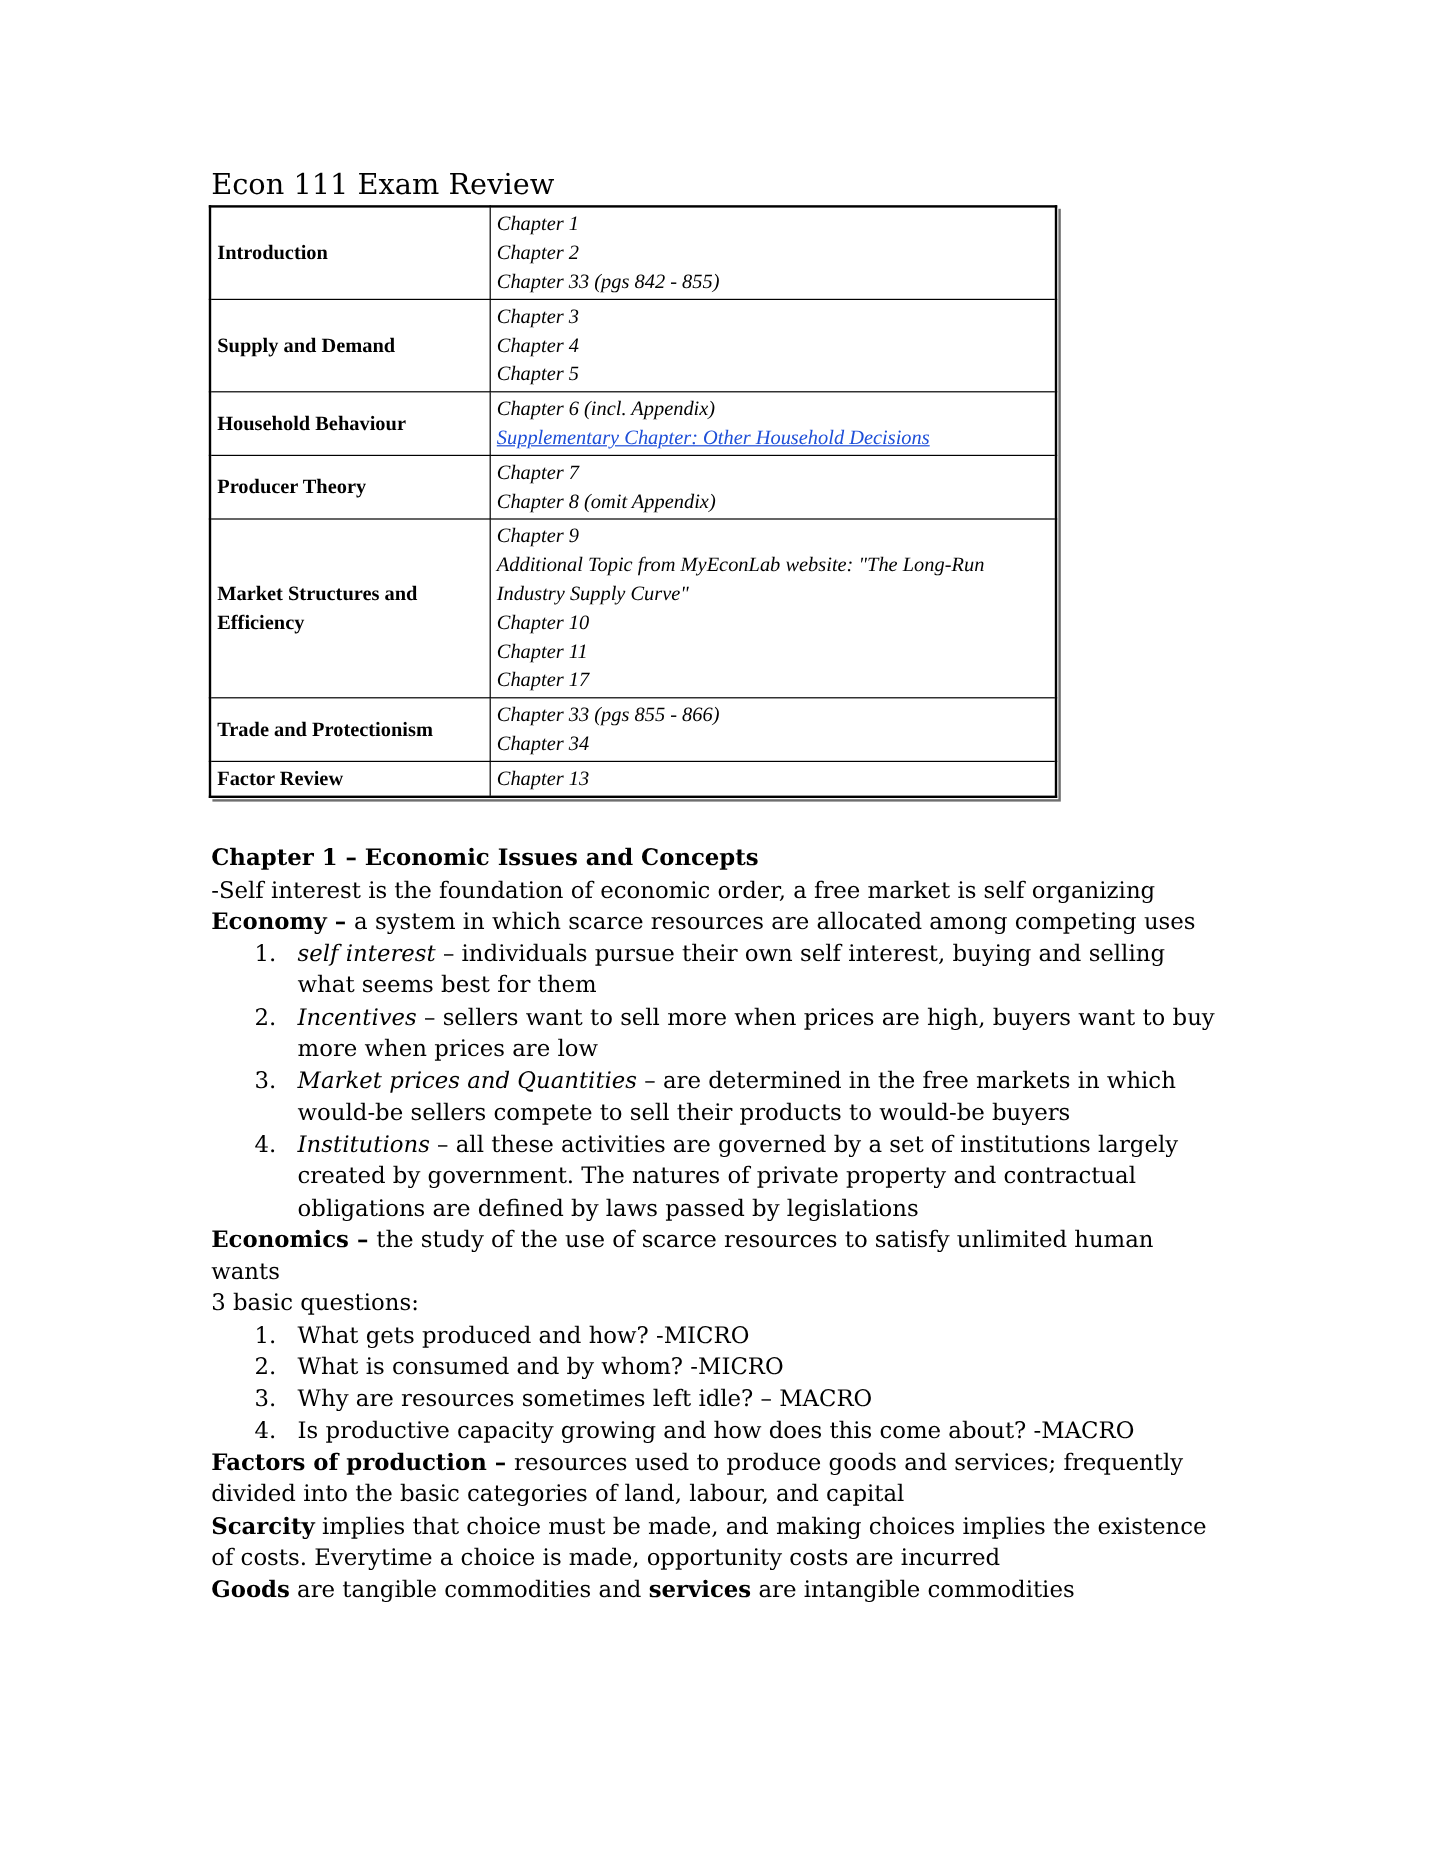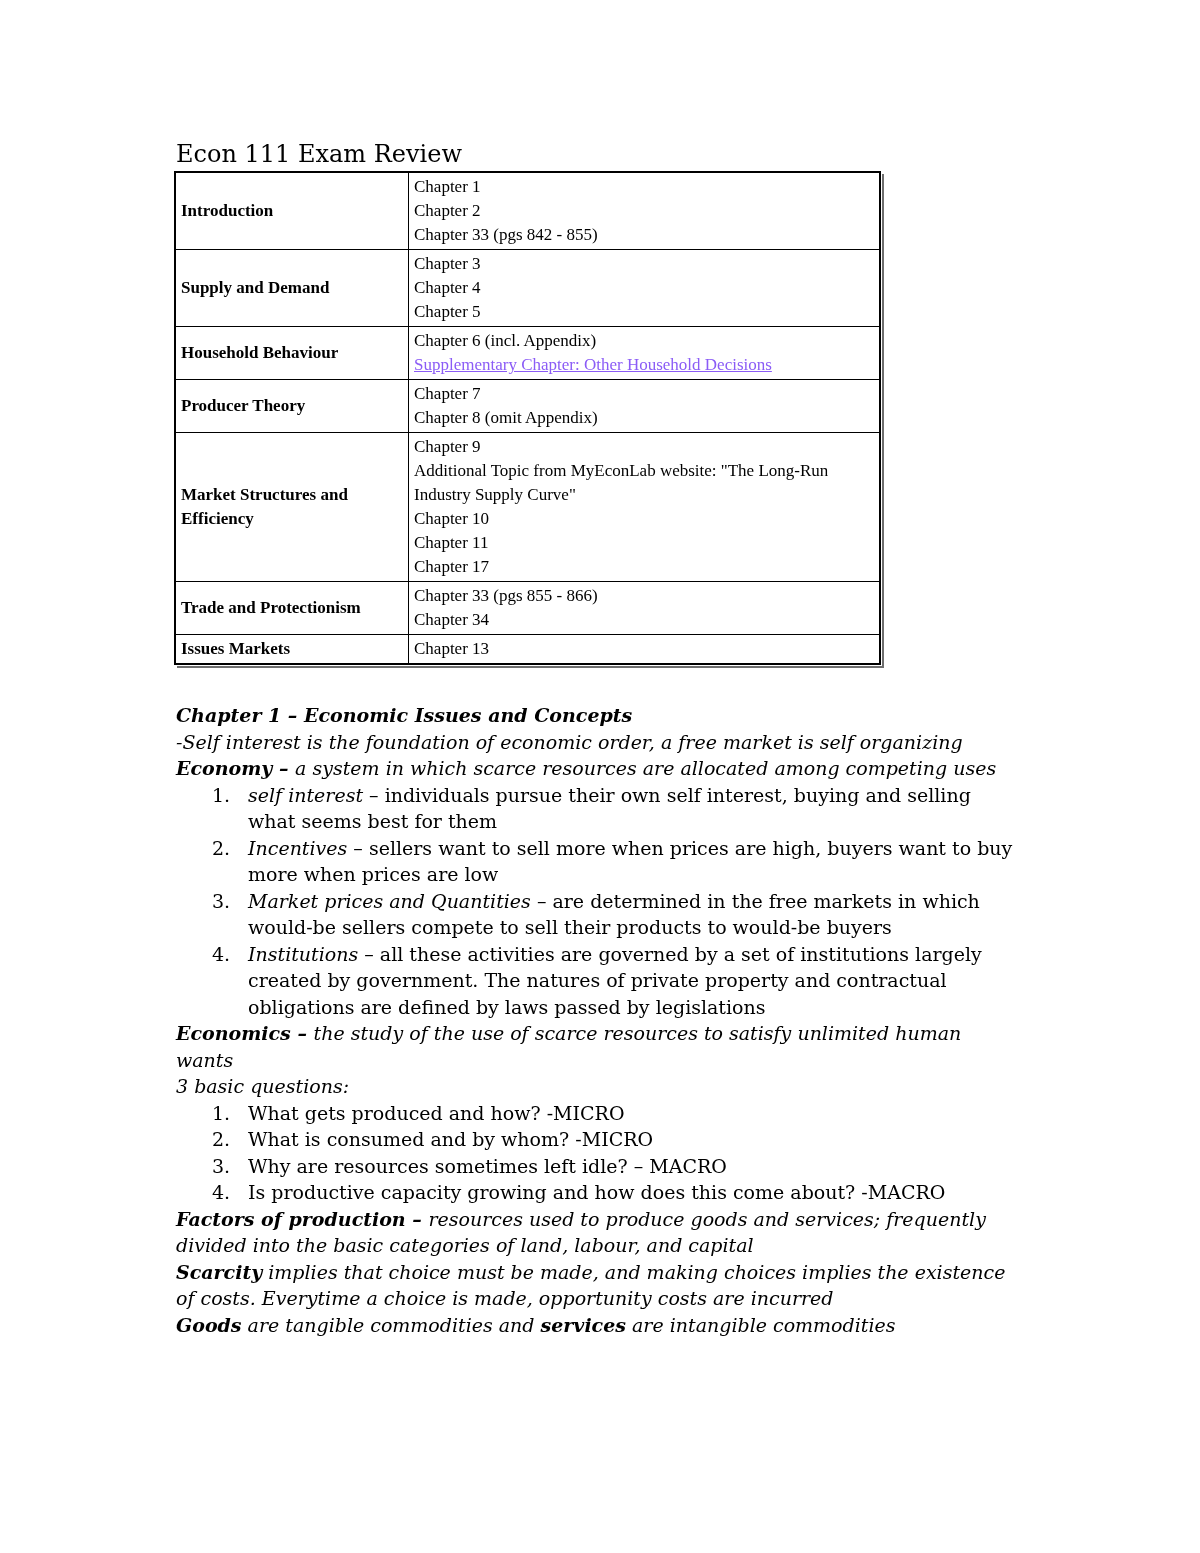--- a/index.html
+++ b/index.html
@@ -29,29 +29,29 @@
     line-height: 24px;
     margin: 0 0 37px -2px;
   }
   table.review td {
     border: 1px solid #000000;
     padding: 2px 5px;
     vertical-align: middle;
   }
   td.topic-cell { width: 222px; font-weight: bold; }
   td.chapters-cell { width: 460px; }
-  .chapter-line { white-space: normal; }
+  .chapter-line { white-space: normal; font-style: italic; }
   .supp-link { text-decoration: underline; cursor: pointer; }
 
   .notes {
     width: 848px;
     font-size: 19px;
     line-height: 26.5px;
   }
-  .para { margin: 0; font-style: italic; }
+  .para { margin: 0; }
   .seg-b { font-weight: bold; }
   .seg-i { font-style: italic; }
   .olist { margin: 0; }
   .olist-item { position: relative; padding-left: 72px; }
   .olist-item .num { position: absolute; left: 36px; top: 0; }
 </style>
 </head>
 <body>
 
 <div class="page">
@@ -72,21 +72,21 @@
           <td class="chapters-cell">
             <div class="chapter-line">Chapter 3</div>
             <div class="chapter-line">Chapter 4</div>
             <div class="chapter-line">Chapter 5</div>
           </td>
         </tr>
         <tr>
           <td class="topic-cell">Household Behaviour</td>
           <td class="chapters-cell">
             <div class="chapter-line">Chapter 6 (incl. Appendix)</div>
-            <div class="chapter-line"><a class="supp-link" href="#" style="color: #8b5cf6;">Supplementary Chapter: Other Household Decisions</a></div>
+            <div class="chapter-line"><a class="supp-link" href="#" style="color: #1d4ed8;">Supplementary Chapter: Other Household Decisions</a></div>
           </td>
         </tr>
         <tr>
           <td class="topic-cell">Producer Theory</td>
           <td class="chapters-cell">
             <div class="chapter-line">Chapter 7</div>
             <div class="chapter-line">Chapter 8 (omit Appendix)</div>
           </td>
         </tr>
         <tr>
@@ -100,21 +100,21 @@
           </td>
         </tr>
         <tr>
           <td class="topic-cell">Trade and Protectionism</td>
           <td class="chapters-cell">
             <div class="chapter-line">Chapter 33 (pgs 855 - 866)</div>
             <div class="chapter-line">Chapter 34</div>
           </td>
         </tr>
         <tr>
-          <td class="topic-cell">Issues Markets</td>
+          <td class="topic-cell">Factor Review</td>
           <td class="chapters-cell">
             <div class="chapter-line">Chapter 13</div>
           </td>
         </tr>
       </tbody>
   </table>
 
   <div class="notes">
       <div class="para"><span class="seg-b">Chapter 1 – Economic Issues and Concepts</span></div>
       <div class="para"><span class="seg">-Self interest is the foundation of economic order, a free market is self organizing</span></div>

